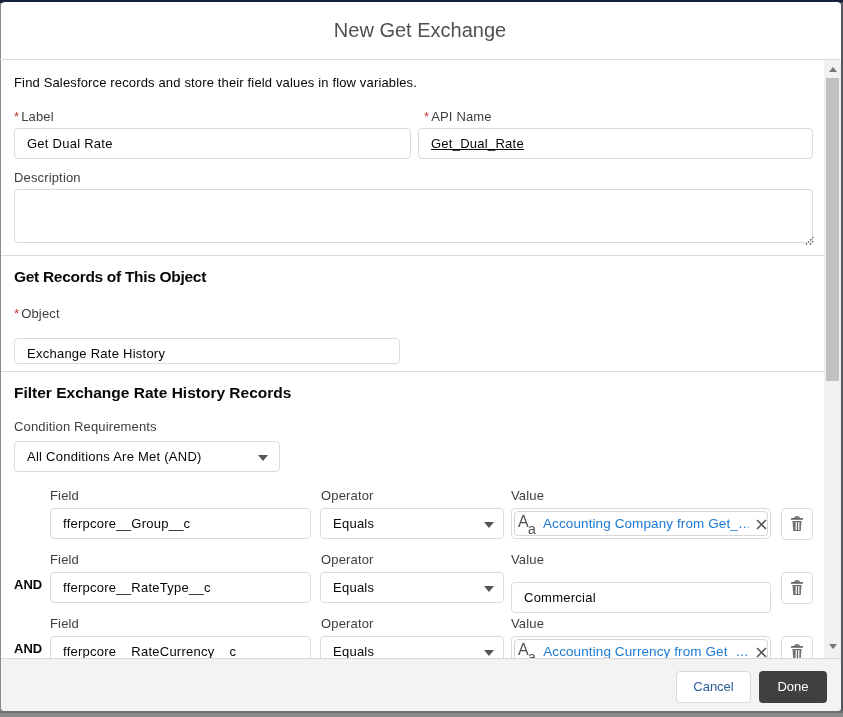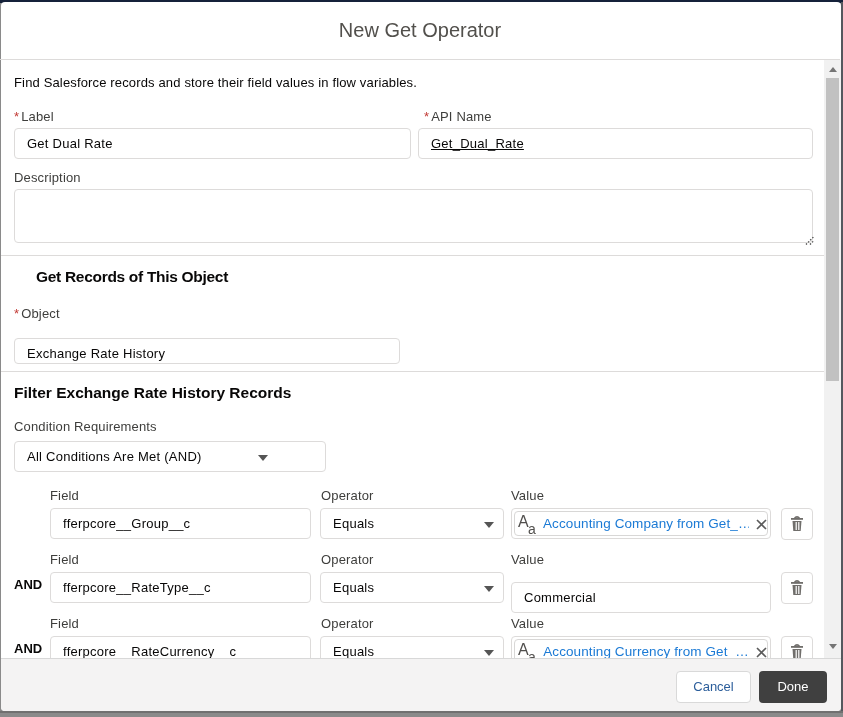--- a/index.html
+++ b/index.html
@@ -33,48 +33,48 @@
 .andlbl { font-size:13px; font-weight:bold; color:#080707; }
 .pill { position:absolute; border:1px solid #d8d7d6; border-radius:4px; background:#fff; }
 .pilltext { color:#1b7ad5; font-size:13.5px; white-space:nowrap; overflow:hidden; letter-spacing:0.1px;text-align:center; }
 </style>
 </head>
 <body>
 <div class="abs topband"></div>
 <div class="abs" style="left:0; top:711px; width:843px; height:2px; background:#707070;"></div>
 <div class="abs modal"></div>
 <div class="abs rightedge"></div>
-<div class="abs title">New Get Operator</div>
+<div class="abs title">New Get Exchange</div>
 <div class="abs hborder" style="top:59px;"></div>
 
 <div class="abs scrollarea" style="left:1px; top:60px;">
   <div class="abs intro" style="left:13px; top:15px;">Find Salesforce records and store their field values in flow variables.</div>
 
   <div class="abs" style="left:13px; top:47px;"><label class="fl"><span class="req">*</span>Label</label></div>
   <div class="abs" style="left:423px; top:47px;"><label class="fl"><span class="req">*</span>API Name</label></div>
   <div class="abs input" style="left:13px; top:68px; width:397px; height:31px;">Get Dual Rate</div>
   <div class="abs input" style="left:417px; top:68px; width:395px; height:31px;text-decoration:underline;">Get_Dual_Rate</div>
 
   <div class="abs" style="left:13px; top:108px;"><label class="fl">Description</label></div>
   <div class="abs input" style="left:13px; top:129px; width:799px; height:54px;"></div>
   <svg class="abs" style="left:804px; top:176px;" width="10" height="10">
       <path d="M1 8.5 L8.5 1 M5 8.5 L8.5 5" stroke="#4a4a4a" stroke-width="1.3" stroke-dasharray="1.4,1.6" fill="none"></path>
     </svg>
 
   <div class="abs divider" style="top:195px;"></div>
 
-  <div class="abs hd" style="left:13px; top:208px;margin-left:22px;">Get Records of This Object</div>
+  <div class="abs hd" style="left:13px; top:208px;">Get Records of This Object</div>
   <div class="abs" style="left:13px; top:244px;"><label class="fl"><span class="req">*</span>Object</label></div>
   <div class="abs input" style="left:13px; top:278px; width:386px; height:26px;">Exchange Rate History</div>
 
   <div class="abs divider" style="top:311px;"></div>
 
   <div class="abs hd" style="left:13px; top:324px; letter-spacing:0;">Filter Exchange Rate History Records</div>
   <div class="abs" style="left:13px; top:357px;"><label class="fl">Condition Requirements</label></div>
-  <div class="abs input" style="left:13px; top:381px; width:312px; height:31px;">All Conditions Are Met (AND)
+  <div class="abs input" style="left:13px; top:381px; width:266px; height:31px;">All Conditions Are Met (AND)
     <div class="combo-arr" style="left:243px; top:12.5px;"></div>
   </div>
 
   <div class="abs" style="left:49px; top:426px;"><label class="fl">Field</label></div>
   <div class="abs" style="left:320px; top:426px;"><label class="fl">Operator</label></div>
   <div class="abs" style="left:510px; top:426px;"><label class="fl">Value</label></div>
   <div class="abs input" style="left:49px; top:448px; width:261px; height:31px;">fferpcore__Group__c</div>
   <div class="abs input" style="left:319px; top:448px; width:184px; height:31px;">Equals
     <div class="combo-arr" style="left:163px; top:12.5px;"></div>
   </div>

